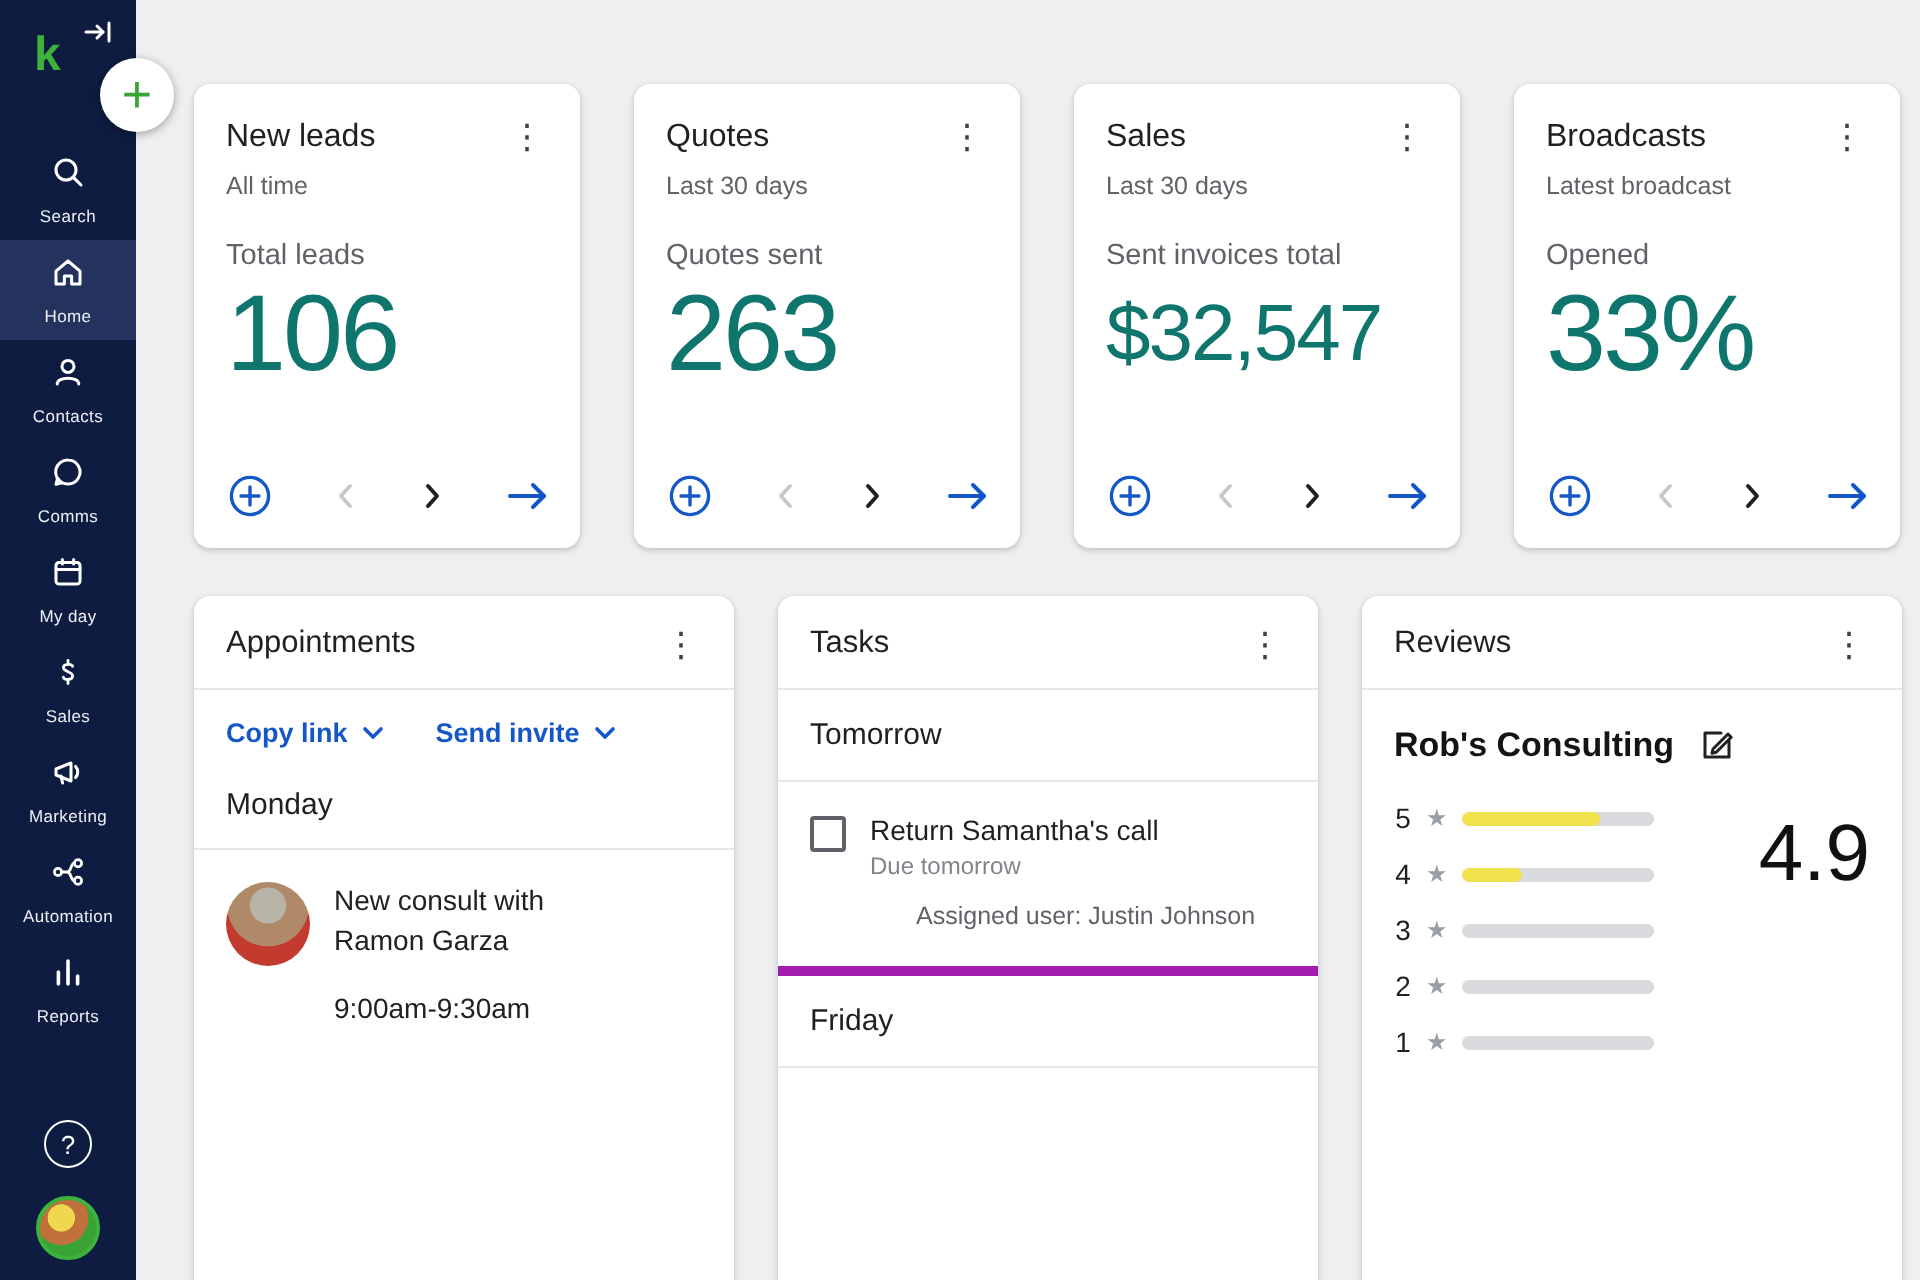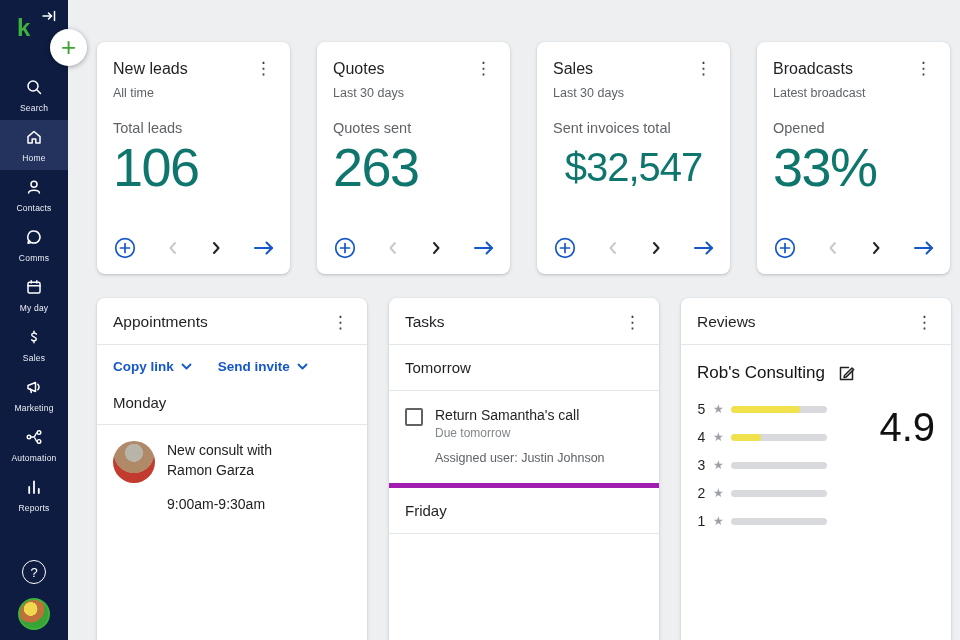--- a/index.html
+++ b/index.html
@@ -31,21 +31,21 @@
   .main { margin-left:68px; padding:42px 0 0 29px; }
   .row1 { display:flex; gap:27px; }
   .card { background:#fff; border-radius:8px; box-shadow:0 1px 2px rgba(60,64,67,.18), 0 1px 4px rgba(60,64,67,.12); }
   .stat-card { width:193px; height:232px; position:relative; padding:18px 16px 16px; }
   .title-row { display:flex; justify-content:space-between; align-items:flex-start; }
   .card-title { font-size:16px; color:#1f2023; }
   .kebab { font-size:17px; color:#3c4043; cursor:pointer; line-height:1; padding:0 2px; }
   .stat-sub { font-size:12.5px; color:#5f6368; margin-top:8px; }
   .metric-label { font-size:14.5px; color:#5f6368; margin-top:20px; }
   .metric-value { font-size:54px; font-weight:400; color:#0f766e; letter-spacing:-1.5px; line-height:62px; }
-  .metric-sm { font-size:40px; letter-spacing:-1px;text-align:center; }
+  .metric-sm { font-size:40px; letter-spacing:-1px; }
   .icon-row { position:absolute; left:16px; right:14px; bottom:14px; display:flex;
     align-items:center; justify-content:space-between; }
   .icon-btn { cursor:pointer; display:flex; align-items:center; }
 
   
   .row2 { display:flex; gap:22px; margin-top:24px; }
   .panel { width:270px; height:380px; position:relative; }
   .panel.tasks { height:356px; }
   .panel-head { display:flex; justify-content:space-between; align-items:center;
     padding:15px 16px 13px; border-bottom:1px solid #e4e6e8; }
@@ -64,25 +64,25 @@
   .event-text { font-size:14px; line-height:1.4; max-width:145px; }
   .event-time { font-size:14px; margin-top:16px; }
 
   
   .section-label { font-size:15px; color:#1f2023; padding:14px 16px; border-bottom:1px solid #e4e6e8; }
   .task-item { display:flex; gap:12px; padding:16px 16px 18px; border-bottom:5px solid #a21caf; }
   .checkbox { width:18px; height:18px; border:2px solid #5f6368; border-radius:2px; flex:0 0 18px;
     margin-top:1px; cursor:pointer; }
   .task-title { font-size:14px; color:#1f2023; }
   .task-due { font-size:12px; color:#80868b; margin-top:3px; }
-  .task-assigned { font-size:12.5px; color:#5f6368; margin-top:11px; }
+  .task-assigned { font-size:12.5px; color:#5f6368; margin-top:11px;margin-left:23px; }
 
   
   .reviews-body { padding:14px 16px 0; }
-  .business-row { display:flex; align-items:flex-end; gap:12px; margin:4px 0 18px; }
+  .business-row { display:flex; align-items:flex-start; gap:12px; margin:4px 0 18px;font-weight:bold; }
   .business-name { font-size:17px; color:#141414; }
   .edit-btn { cursor:pointer; display:flex; }
   .review-grid { display:flex; }
   .bar-rows { flex:1; }
   .bar-row { display:flex; align-items:center; gap:7px; margin-bottom:12px; }
   .bar-num { font-size:14px; color:#1f2023; width:9px; text-align:center; }
   .star { color:#9aa0a6; font-size:12px; line-height:1; }
   .track { width:96px; height:7px; background:#d8dadd; border-radius:4px; overflow:hidden; cursor:default; }
   .fill { height:100%; background:#f1e14d; border-radius:4px; }
   .score { font-size:40px; color:#111; margin-left:4px; margin-top:4px; font-weight:400; }

